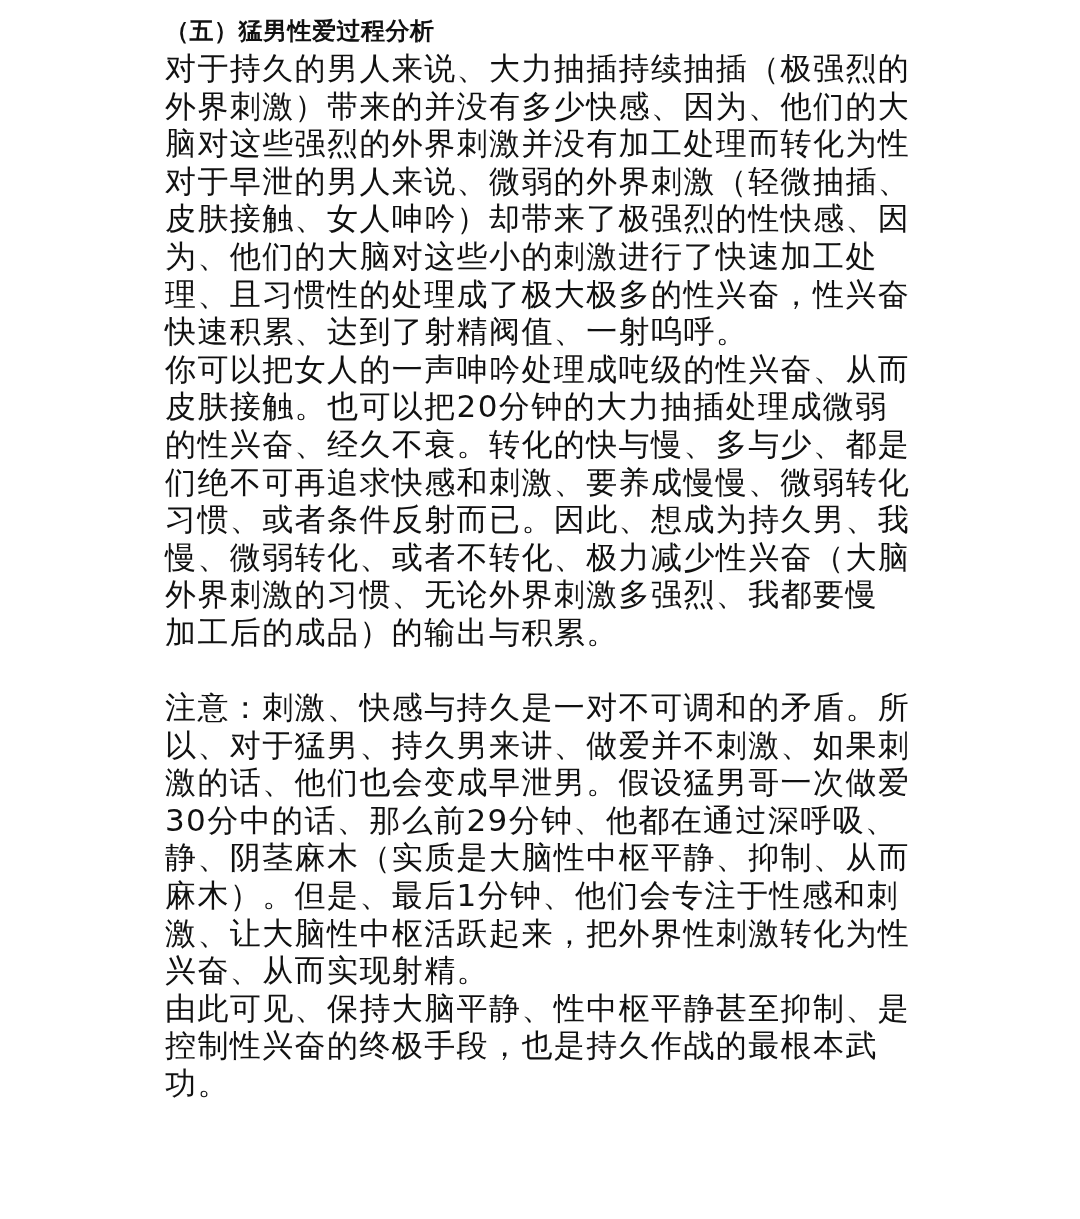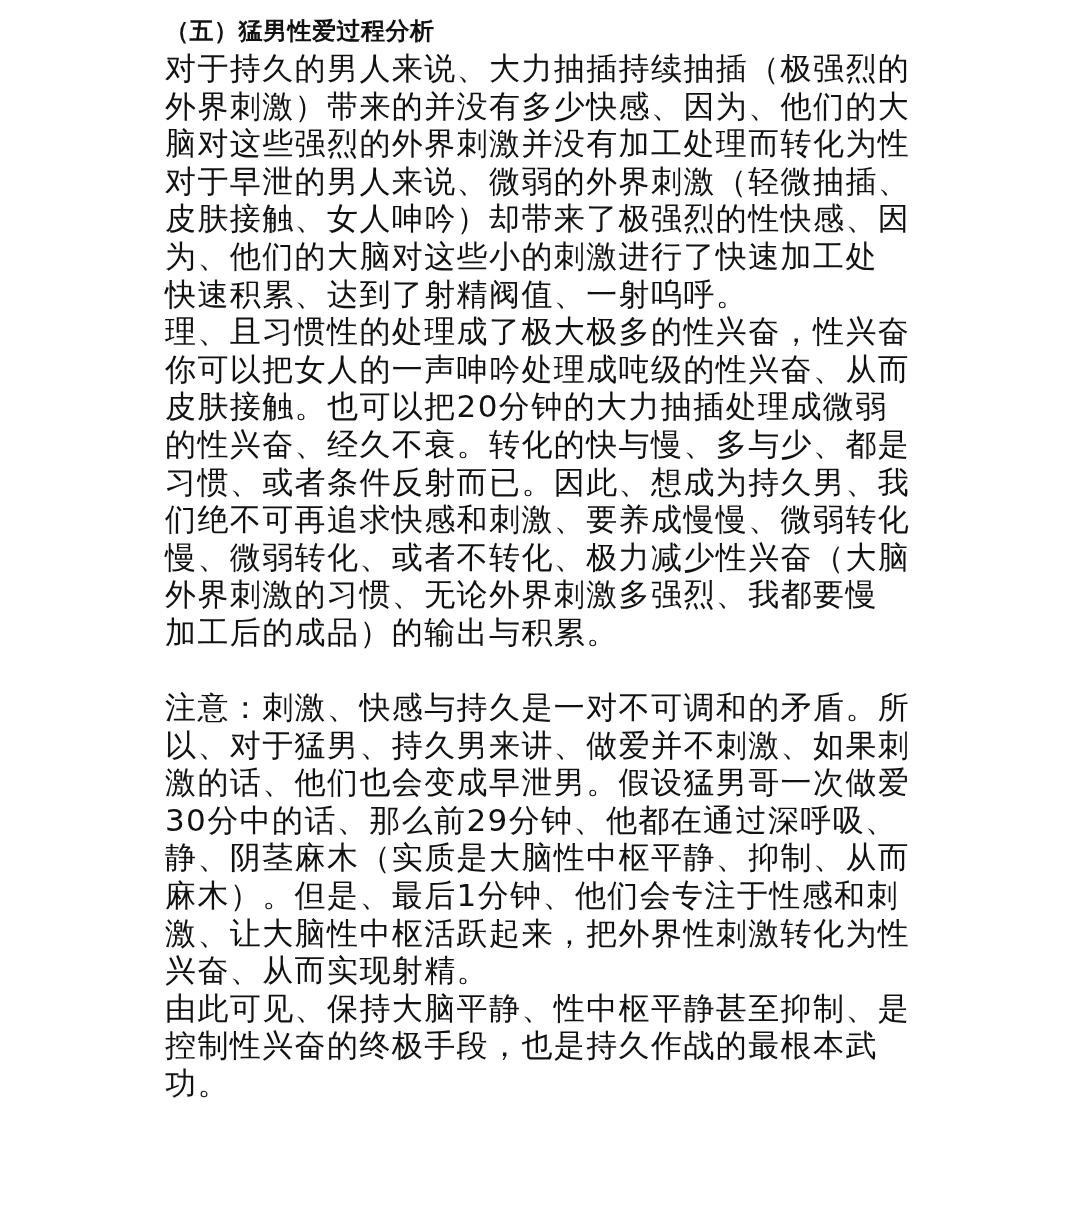--- a/index.html
+++ b/index.html
@@ -51,30 +51,30 @@
   <div>
     <p class="line">对于持久的男人来说、大力抽插持续抽插（极强烈的</p>
     <p class="line">外界刺激）带来的并没有多少快感、因为、他们的大</p>
     <p class="line">脑对这些强烈的外界刺激并没有加工处理而转化为性</p>
   </div>
 
   <div>
     <p class="line">对于早泄的男人来说、微弱的外界刺激（轻微抽插、</p>
     <p class="line">皮肤接触、女人呻吟）却带来了极强烈的性快感、因</p>
     <p class="line">为、他们的大脑对这些小的刺激进行了快速加工处</p>
+    <p class="line">理、且习惯性的处理成了极大极多的性兴奋，性兴奋</p>
     <p class="line">快速积累、达到了射精阀值、一射呜呼。</p>
-    <p class="line">理、且习惯性的处理成了极大极多的性兴奋，性兴奋</p>
   </div>
 
   <div>
     <p class="line">你可以把女人的一声呻吟处理成吨级的性兴奋、从而</p>
     <p class="line">皮肤接触。也可以把20分钟的大力抽插处理成微弱</p>
     <p class="line">的性兴奋、经久不衰。转化的快与慢、多与少、都是</p>
+    <p class="line">们绝不可再追求快感和刺激、要养成慢慢、微弱转化</p>
     <p class="line">习惯、或者条件反射而已。因此、想成为持久男、我</p>
-    <p class="line">们绝不可再追求快感和刺激、要养成慢慢、微弱转化</p>
     <p class="line">慢、微弱转化、或者不转化、极力减少性兴奋（大脑</p>
     <p class="line">外界刺激的习惯、无论外界刺激多强烈、我都要慢</p>
     <p class="line">加工后的成品）的输出与积累。</p>
   </div>
 
   <div class="blank"></div>
 
   <div>
     <p class="line">注意：刺激、快感与持久是一对不可调和的矛盾。所</p>
     <p class="line">以、对于猛男、持久男来讲、做爱并不刺激、如果刺</p>

